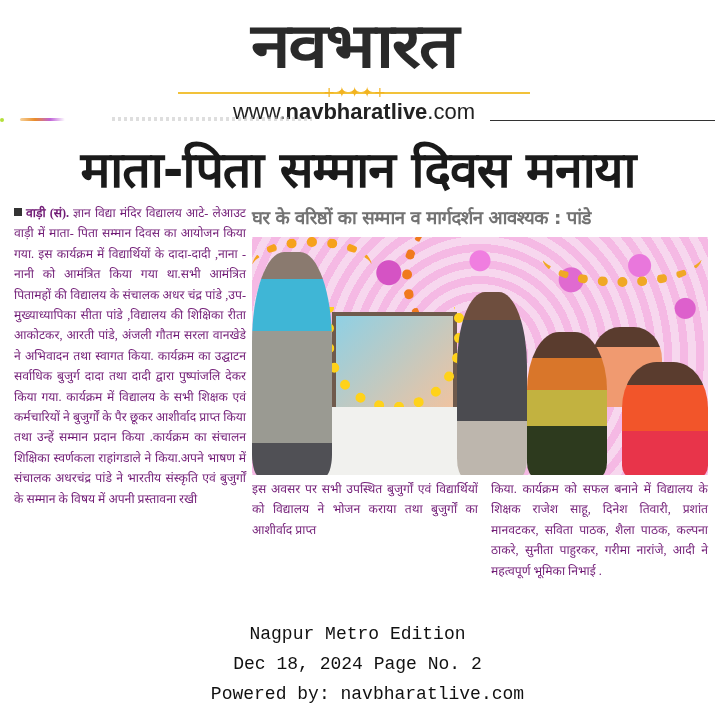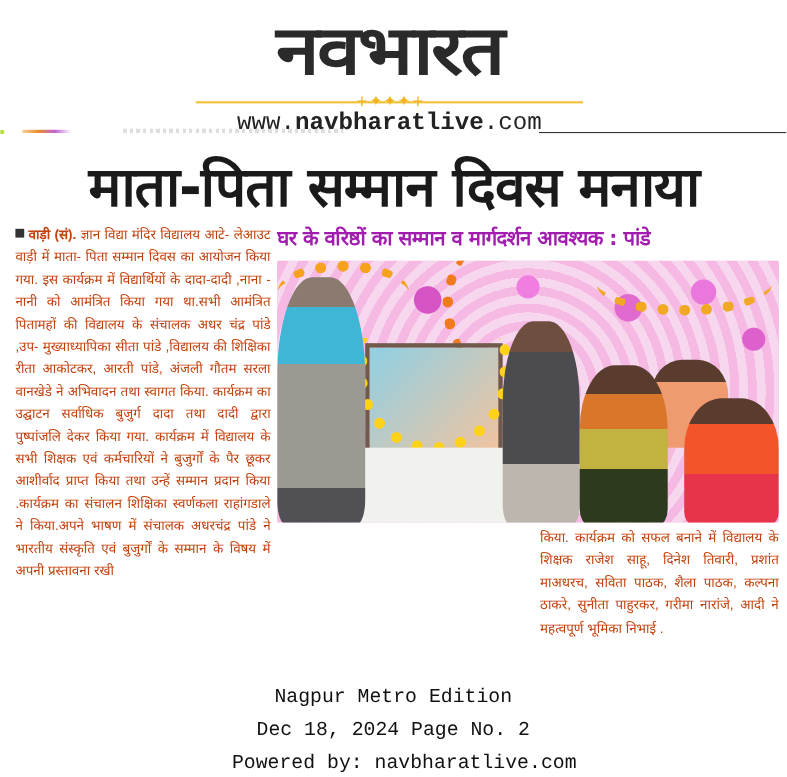--- a/index.html
+++ b/index.html
@@ -7,43 +7,43 @@
   body { font-family: "DejaVu Sans", sans-serif; color: #111; position: relative; }
 
   .masthead { position: absolute; left: 0; top: 12px; width: 715px; height: 118px; }
   .logo-title { position: absolute; left: 178px; top: 0px; width: 352px; height: 68px;
     font-family: "DejaVu Sans", sans-serif; font-weight: 900; font-size: 62px; line-height: 68px;
     color: #2a2a2a; text-align: center; letter-spacing: -2px; transform: scaleX(1.15); transform-origin: center; }
   .logo-rule { position: absolute; left: 178px; top: 80px; width: 352px; height: 2px; background: #f2c23a; }
   .logo-stars { position: absolute; left: 320px; top: 70px; width: 70px; text-align: center;
     color: #f2b320; font-size: 14px; line-height: 20px; letter-spacing: 1px; }
   .logo-url { position: absolute; left: 178px; top: 86px; width: 352px; text-align: center;
-    font-family: Liberation Mono, monospace; font-size: 22px; line-height: 28px; color: #222; }
+    font-family: Liberation Sans, sans-serif; font-size: 22px; line-height: 28px; color: #222; }
   .logo-url b { font-weight: 700; }
 
   .strip { position: absolute; left: 0; top: 116px; width: 715px; height: 8px; }
   .strip .swoosh { position: absolute; left: 20px; top: 2px; width: 45px; height: 3px;
     background: linear-gradient(90deg, #f7d29a, #e98c2a, #c063d8, #ffffff); border-radius: 2px; }
   .strip .dot { position: absolute; left: 0; top: 2px; width: 4px; height: 4px; background: #b4e03a; border-radius: 50%; }
   .strip .faint { position: absolute; left: 112px; top: 1px; width: 200px; height: 4px;
     background: repeating-linear-gradient(90deg, #c8c8c8 0 3px, transparent 3px 6px); opacity: .6; }
   .strip .hline { position: absolute; left: 490px; top: 4px; width: 225px; height: 1px; background: #333; }
 
   .headline { position: absolute; left: 8px; top: 140px; width: 700px; height: 60px;
     font-family: "DejaVu Sans", sans-serif; font-weight: 700; font-size: 50px; line-height: 60px;
     color: #1a1a1a; text-align: center; white-space: nowrap; letter-spacing: -1px; }
 
-  .col { position: absolute; font-family: Liberation Sans, sans-serif; font-size: 12.2px; line-height: 20.4px;
-    color: #c2410c; text-align: justify; }
+  .col { position: absolute; font-family: Liberation Serif, serif; font-size: 12.2px; line-height: 20.4px;
+    color: #701a75; text-align: justify; }
   .col-left { left: 14px; top: 203px; width: 232px; }
   .col-left .dateline { font-weight: 700; }
   .col-left .bullet { display: inline-block; width: 8px; height: 8px; background: #333; margin-right: 4px; vertical-align: 1px; }
 
   .subhead { position: absolute; left: 252px; top: 203px; width: 460px; height: 30px;
-    font-family: "DejaVu Sans", sans-serif; font-size: 18.5px; line-height: 30px; color: #a21caf;
+    font-family: "DejaVu Sans", sans-serif; font-size: 18.5px; line-height: 30px; color: #737373;
     white-space: nowrap; letter-spacing: -0.5px; }
 
   .photo { position: absolute; left: 252px; top: 237px; width: 456px; height: 238px; overflow: hidden;
     background: #f4c9e6; }
   .photo .bg { position: absolute; inset: 0;
     background:
       radial-gradient(circle at 10% 20%, #e86ad8 0 10px, transparent 11px),
       radial-gradient(circle at 30% 15%, #d553c4 0 12px, transparent 13px),
       radial-gradient(circle at 50% 10%, #f07ee0 0 10px, transparent 11px),
       radial-gradient(circle at 70% 18%, #e06ad0 0 12px, transparent 13px),
@@ -111,19 +111,20 @@
   <div class="frame-garland"></div>
   <div class="table"></div>
   <div class="person p1"></div>
   <div class="person p2"></div>
   <div class="person p4"></div>
   <div class="person p3"></div>
   <div class="person p5"></div>
 </div>
 
 <div class="col col-mid">
+  <div>इस अवसर पर सभी उपस्थित बुजुर्गों एवं विद्यार्थियों को विद्यालय ने भोजन कराया तथा बुजुर्गों का आशीर्वाद प्राप्त</div>
 </div>
 
-<div class="col col-right">किया. कार्यक्रम को सफल बनाने में विद्यालय के शिक्षक राजेश साहू, दिनेश तिवारी, प्रशांत माअधरच, सविता पाठक, शैला पाठक, कल्पना ठाकरे, सुनीता पाहुरकर, गरीमा नारांजे, आदी ने महत्वपूर्ण भूमिका निभाई .</div>
+<div class="col col-right">किया. कार्यक्रम को सफल बनाने में विद्यालय के शिक्षक राजेश साहू, दिनेश तिवारी, प्रशांत मानवटकर, सविता पाठक, शैला पाठक, कल्पना ठाकरे, सुनीता पाहुरकर, गरीमा नारांजे, आदी ने महत्वपूर्ण भूमिका निभाई .</div>
 
 <div class="footer f1">Nagpur Metro Edition</div>
 <div class="footer f2">Dec 18, 2024 Page No. 2</div>
 <div class="footer f3">Powered by: navbharatlive.com</div>
 
 </body></html>

